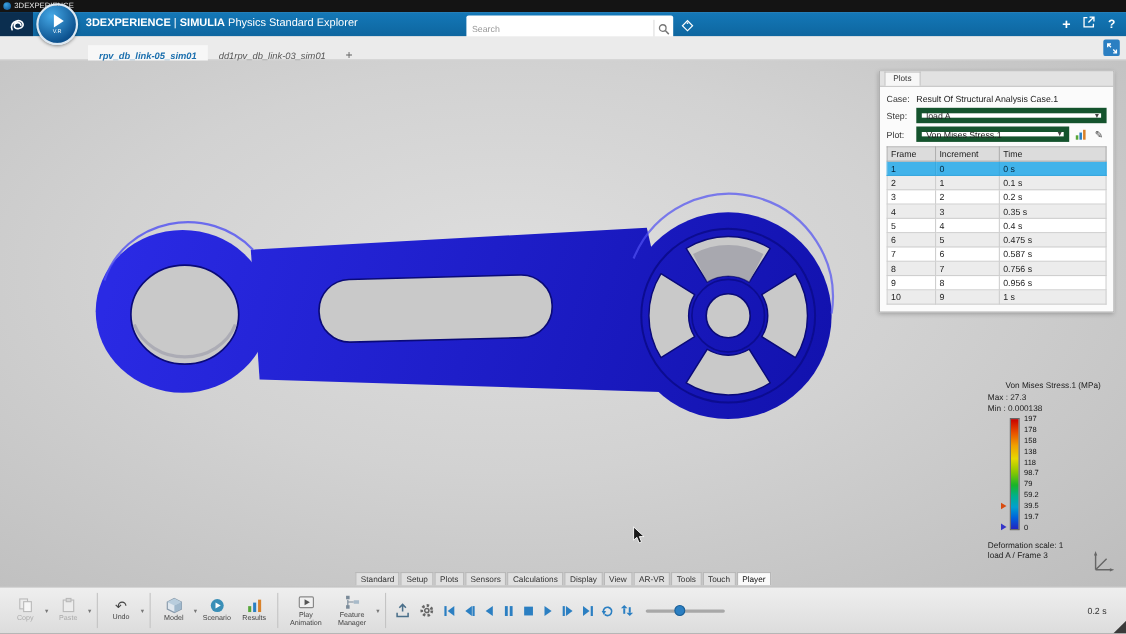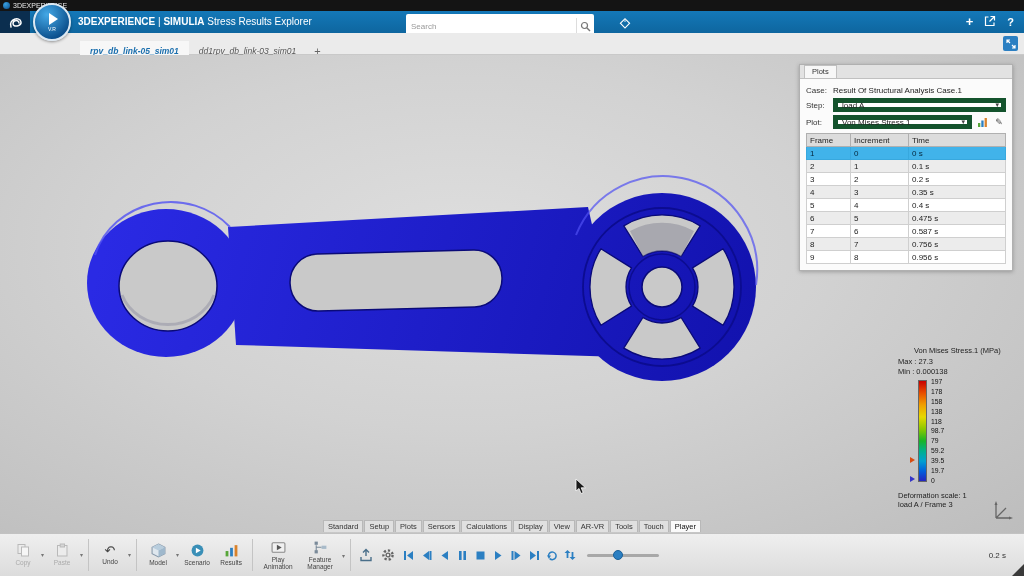--- a/index.html
+++ b/index.html
@@ -14,21 +14,21 @@
   
   .header { position:absolute; left:0; top:11px; width:1024px; height:22px; background:linear-gradient(#1478b8,#0e669f); color:#fff; }
   .logo-square { position:absolute; left:0; top:0; width:30px; height:22px; background:#0b2e4f; display:flex; align-items:center; justify-content:center; }
   .compass { position:absolute; left:33px; top:3px; width:38px; height:38px; border-radius:50%; z-index:20;
     background:radial-gradient(circle at 35% 28%, #44a8e6, #0b4f8c 75%); border:2px solid #dce8f2;
     box-shadow:0 1px 3px rgba(0,0,0,.4); display:flex; flex-direction:column; align-items:center; justify-content:center; }
   .compass-play { width:0; height:0; border-left:9px solid #fff; border-top:6px solid transparent; border-bottom:6px solid transparent; margin-left:3px; }
   .compass-ver { font-size:5px; color:#fff; margin-top:1px; }
   .header-title { position:absolute; left:78px; top:0; height:22px; line-height:22px; font-size:10px; white-space:nowrap; }
   .ht-bold { font-weight:bold; }
-  .search-wrap { position:absolute; left:406px; top:3px; width:188px; height:24px; background:#fff; border-radius:2px;
+  .search-wrap { position:absolute; left:424px; top:3px; width:188px; height:24px; background:#fff; border-radius:2px;
     display:flex; align-items:center; }
   .search-wrap input { flex:1; border:none; outline:none; background:transparent; font-size:8px; padding:0 5px;
     font-family:"Liberation Sans", sans-serif; color:#333; }
   .search-wrap input::placeholder { color:#999; }
   .search-btn { width:18px; height:16px; display:flex; align-items:center; justify-content:center; border-left:1px solid #ddd; }
   .tag-btn { position:absolute; left:618px; top:5px; width:13px; height:13px; display:flex; align-items:center; justify-content:center; }
   .header-actions { position:absolute; right:10px; top:0; height:22px; display:flex; align-items:center; gap:11px; }
   .ha-plus { font-size:13px; font-weight:bold; line-height:22px; }
   .ha-help { font-size:11px; font-weight:bold; }
 
@@ -120,21 +120,21 @@
   <div class="header">
     <div class="logo-square">
       <svg width="18" height="16" viewBox="0 0 18 16">
           <path d="M5 13 C2 5 14 2 15 8 C15.5 12 7 14 7 9.5 C7 6 13 5.5 13 9" stroke="#fff" fill="none" stroke-width="1.5" stroke-linecap="round"></path>
         </svg>
     </div>
     <span class="header-title">
       <span class="ht-bold">3DEXPERIENCE</span>
       <span>|</span>
       <span class="ht-bold">SIMULIA</span>
-      <span>Stress Results Explorer</span>
+      <span>Physics Standard Explorer</span>
     </span>
     <div class="search-wrap">
       <input type="text" placeholder="Search" style="">
       <span class="search-btn">
         <svg width="11" height="11" viewBox="0 0 11 11">
             <circle cx="4.5" cy="4.5" r="3" stroke="#777" fill="none" stroke-width="1.2"></circle>
             <path d="M7 7 L10 10" stroke="#777" stroke-width="1.4"></path>
           </svg>
       </span>
     </div>
@@ -293,20 +293,25 @@
             <tr class="even">
               <td>8</td>
               <td>7</td>
               <td>0.756 s</td>
             </tr>
             <tr>
               <td>9</td>
               <td>8</td>
               <td>0.956 s</td>
             </tr>
+            <tr class="even">
+              <td>10</td>
+              <td>9</td>
+              <td>1 s</td>
+            </tr>
           </tbody>
         </table>
       </div>
     </div>
 
     <div class="legend">
       <div class="legend-title">Von Mises Stress.1 (MPa)</div>
       <div class="legend-line">Max : 27.3</div>
       <div class="legend-line">Min : 0.000138</div>
       <div class="legend-bar-wrap">

